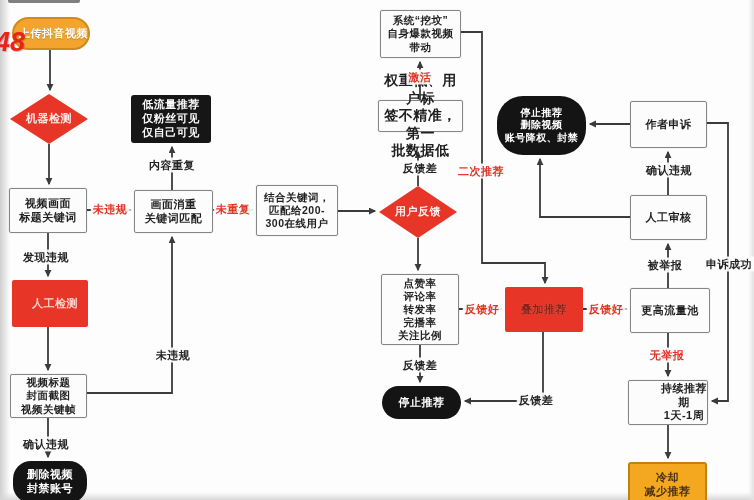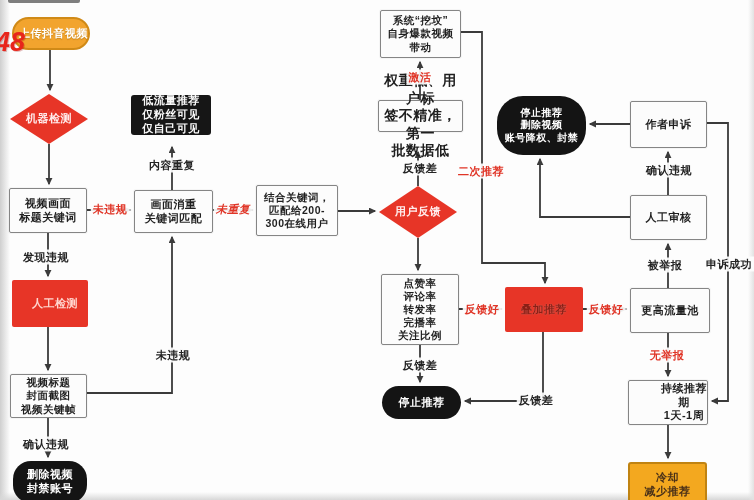--- a/index.html
+++ b/index.html
@@ -106,21 +106,21 @@
       </div>
       <div class="node box-red pink-text" style="left: 12px; top: 280px; width: 76px; height: 47px; font-size: 11px;">
         <div class="ntext"><span>人工检测</span></div>
       </div>
       <div class="node box-white" style="left: 10px; top: 374px; width: 77px; height: 44px; font-size: 10.5px;">
         <div class="ntext"><span>视频标题</span><br><span>封面截图</span><br><span>视频关键帧</span></div>
       </div>
       <div class="node pill-black" style="left: 13px; top: 461px; width: 74px; height: 42px; font-size: 11px;">
         <div class="ntext"><span>删除视频</span><br><span>封禁账号</span></div>
       </div>
-      <div class="node box-black" style="left: 131px; top: 95px; width: 80px; height: 40px; font-size: 11px; align-items: center;">
+      <div class="node box-black" style="left: 131px; top: 95px; width: 80px; height: 48px; font-size: 11px; align-items: center;">
         <div class="ntext"><span>低流量推荐</span><br><span>仅粉丝可见</span><br><span>仅自己可见</span></div>
       </div>
       <div class="node box-white" style="left: 134px; top: 190px; width: 79px; height: 43px; font-size: 11px;">
         <div class="ntext"><span>画面消重</span><br><span>关键词匹配</span></div>
       </div>
       <div class="node box-white" style="left: 256px; top: 185px; width: 82px; height: 51px; font-size: 10.5px;">
         <div class="ntext"><span>结合关键词，</span><br><span>匹配给200-</span><br><span>300在线用户</span></div>
       </div>
       <div class="node diamond-red" style="left: 379px; top: 186px; width: 78px; height: 52px; font-size: 11px;">
         <div class="dshape"></div>
@@ -160,21 +160,21 @@
         <div class="ntext"><span>冷却</span><br><span>减少推荐</span></div>
       </div>
     </div>
   <div id="label-layer">
       <div class="label red-big" style="left: 10px; top: 42px; font-size: 27px;">48</div>
       <div class="label black" style="left: 46px; top: 257px; font-size: 11px;">发现违规</div>
       <div class="label black" style="left: 46px; top: 444px; font-size: 11px;">确认违规</div>
       <div class="label red" style="left: 110px; top: 209px; font-size: 11px;">未违规</div>
       <div class="label black" style="left: 172px; top: 165px; font-size: 11px;">内容重复</div>
       <div class="label black" style="left: 173px; top: 355px; font-size: 11px;">未违规</div>
-      <div class="label red" style="left: 233px; top: 209px; font-size: 11px; font-style: italic;">未重复</div>
+      <div class="label red" style="left: 233px; top: 209px; font-size: 11px;">未重复</div>
       <div class="label black" style="left: 420px; top: 168px; font-size: 11px;">反馈差</div>
       <div class="label red" style="left: 420px; top: 77px; font-size: 11px;">激活</div>
       <div class="label red" style="left: 481px; top: 171px; font-size: 11px;">二次推荐</div>
       <div class="label black" style="left: 420px; top: 365px; font-size: 11px;">反馈差</div>
       <div class="label black" style="left: 536px; top: 400px; font-size: 11px;">反馈差</div>
       <div class="label red" style="left: 482px; top: 309px; font-size: 11px;">反馈好</div>
       <div class="label red" style="left: 606px; top: 309px; font-size: 11px;">反馈好</div>
       <div class="label black" style="left: 665px; top: 265px; font-size: 11px;">被举报</div>
       <div class="label black" style="left: 729px; top: 264px; font-size: 11px;">申诉成功</div>
       <div class="label black" style="left: 669px; top: 170px; font-size: 11px;">确认违规</div>

